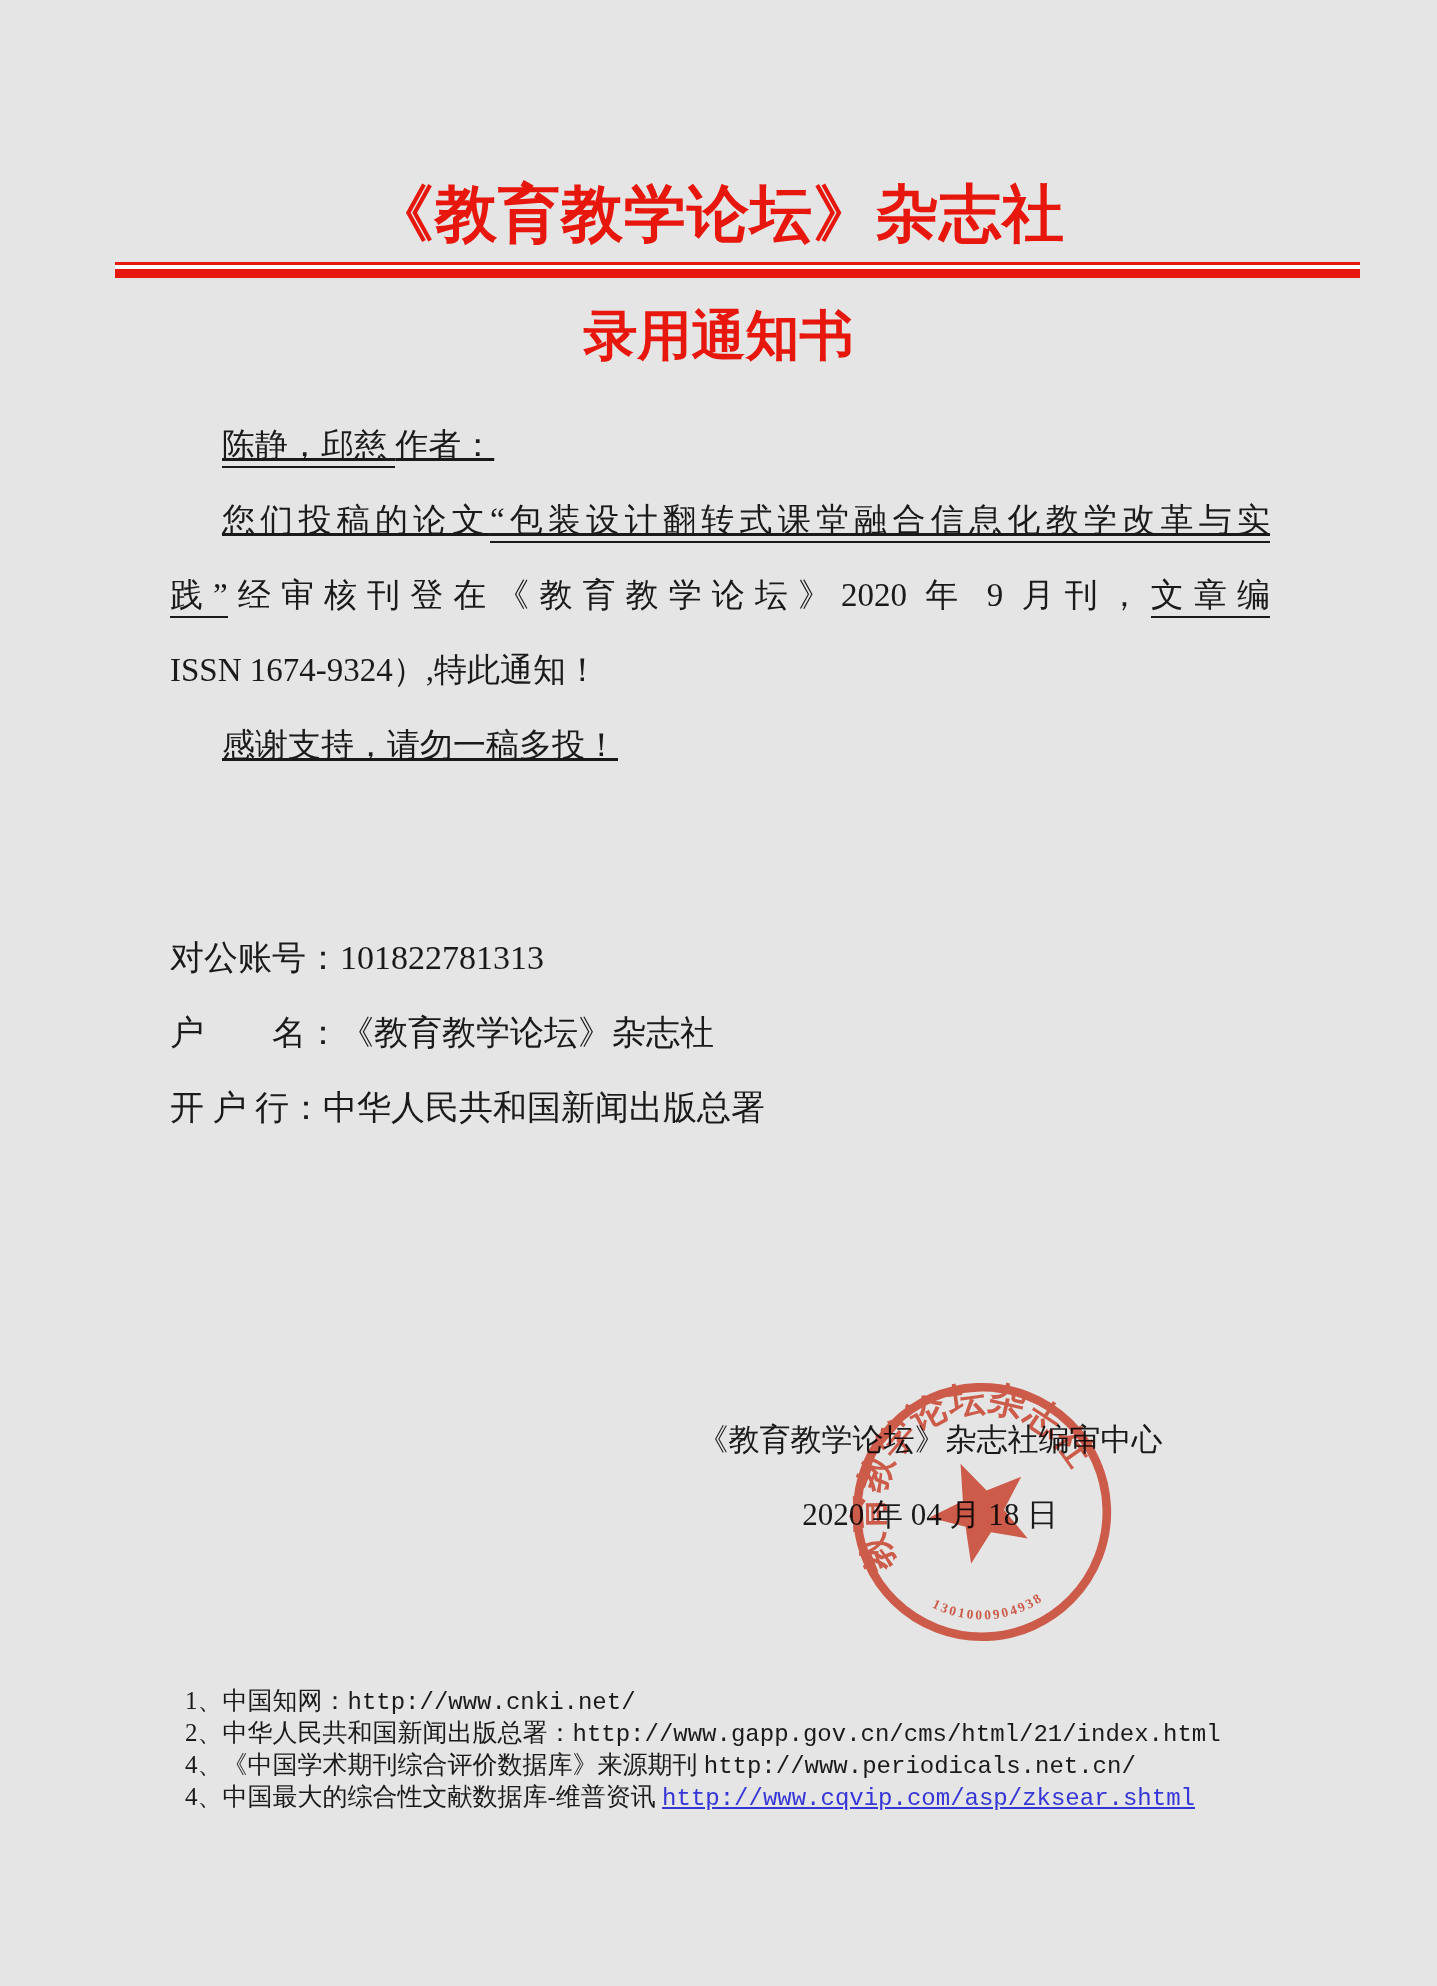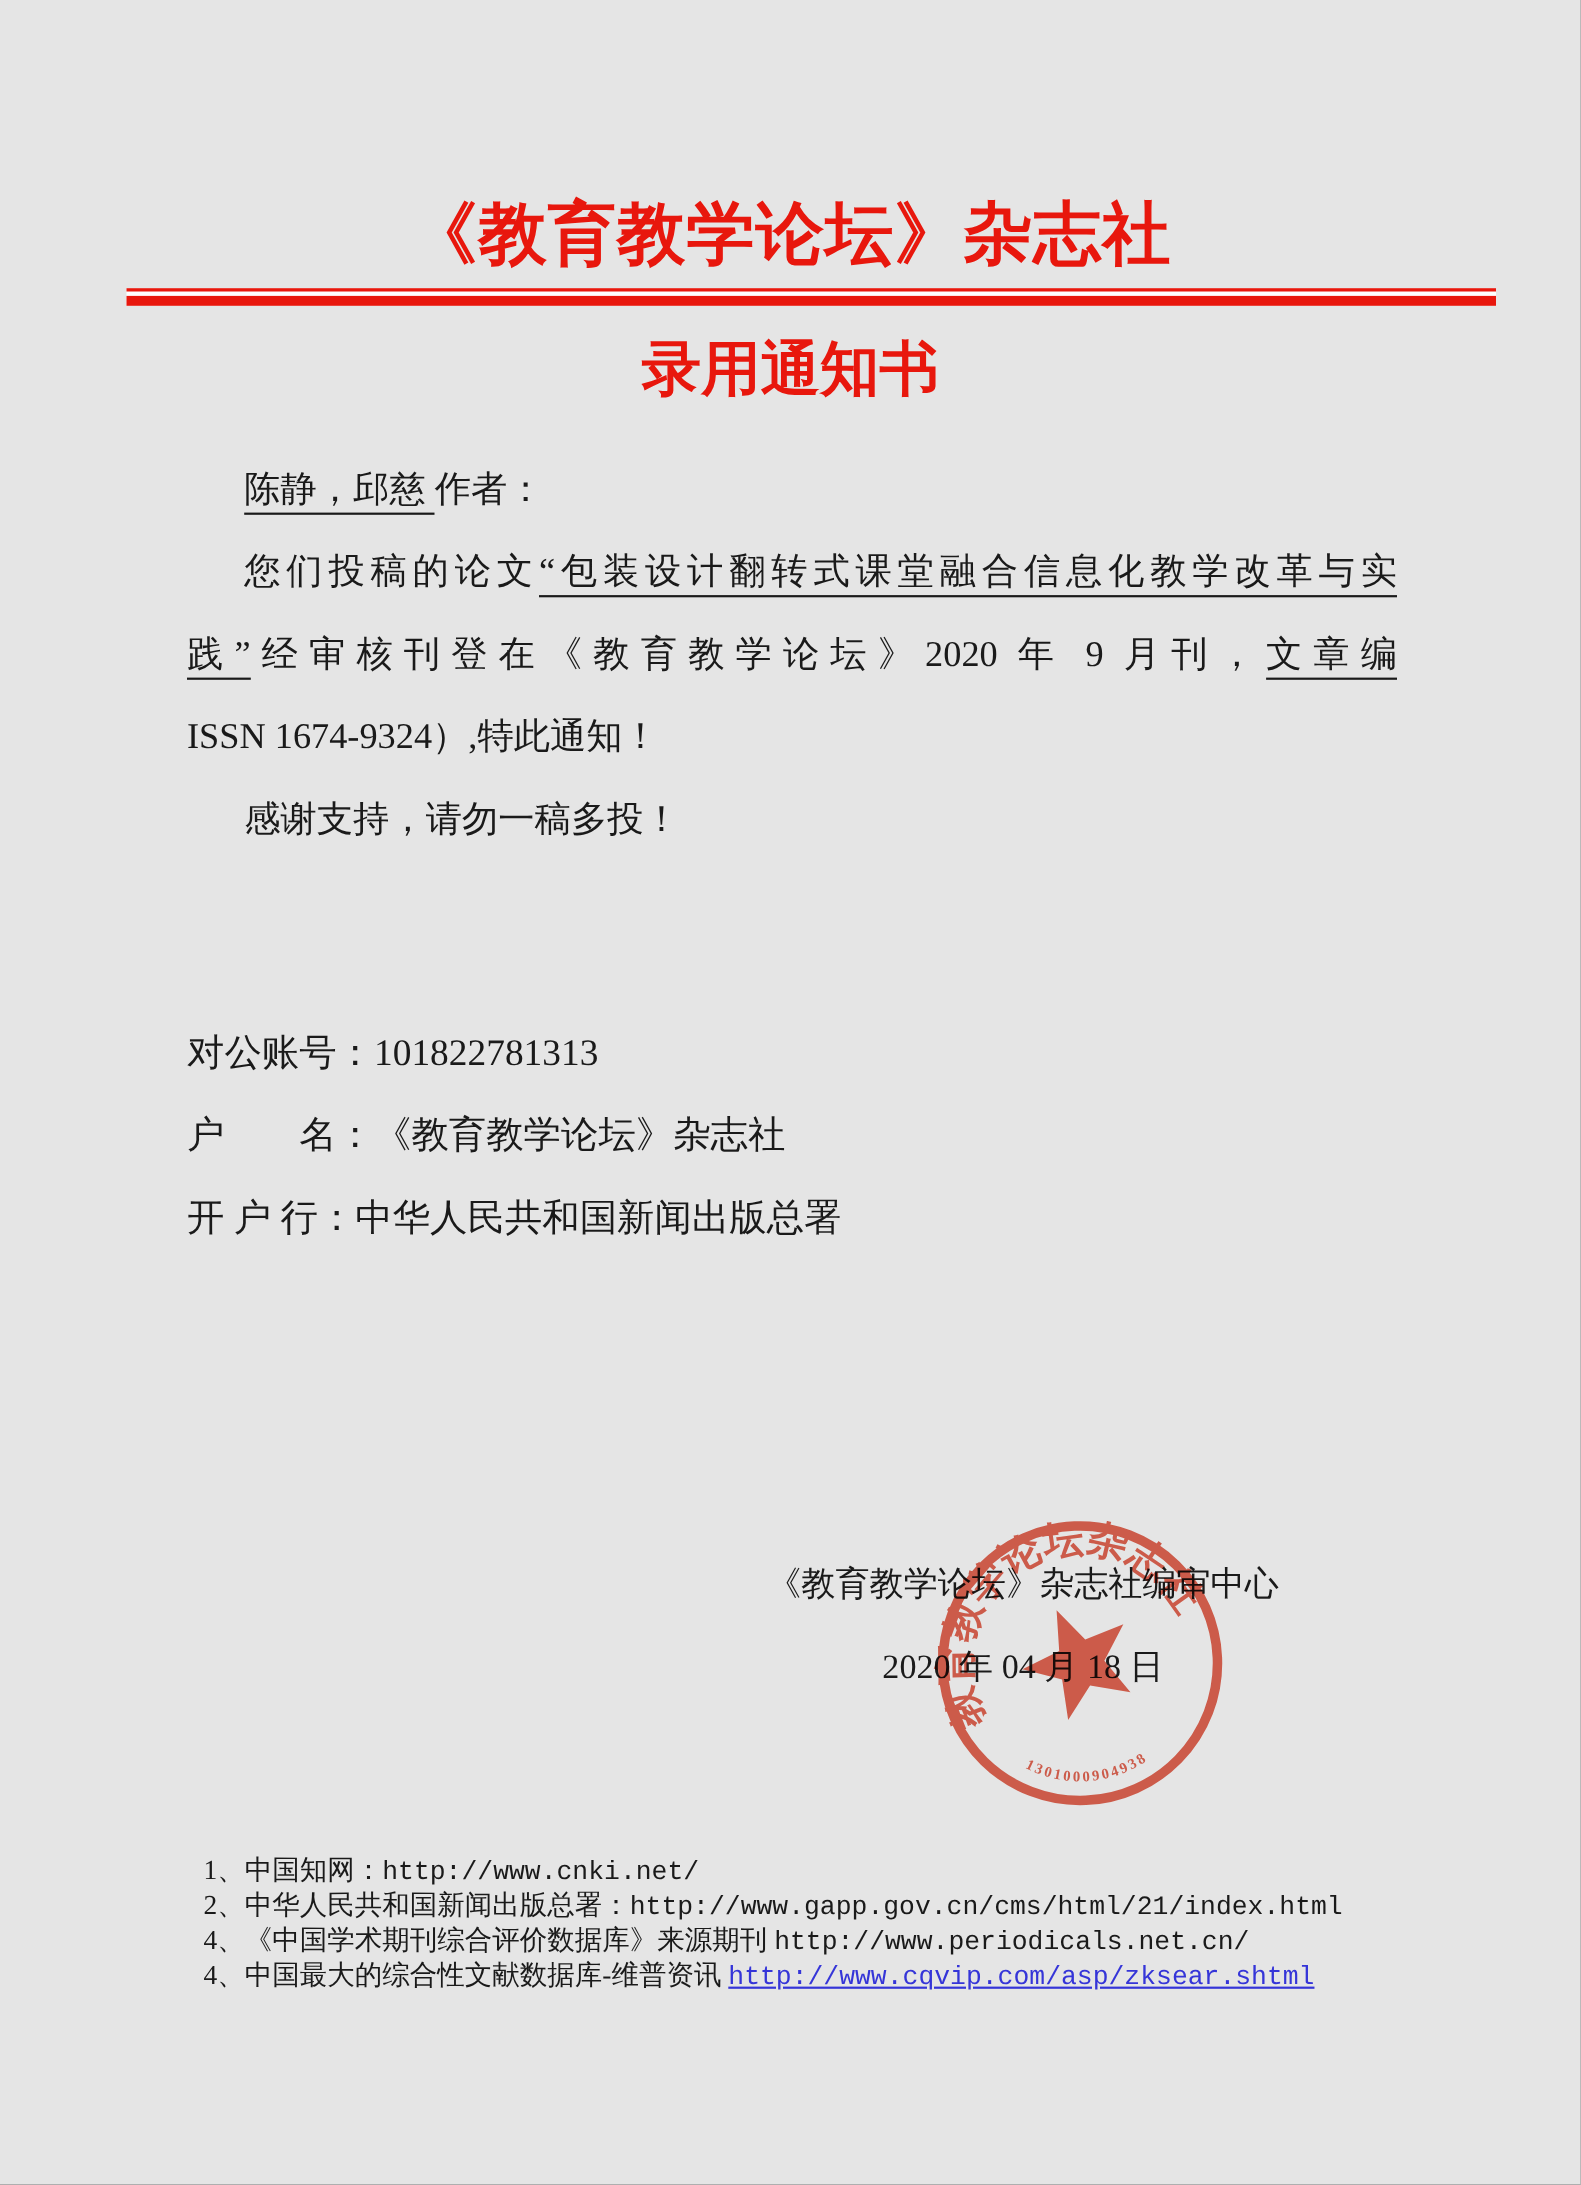--- a/index.html
+++ b/index.html
@@ -36,21 +36,21 @@
   }
   
   .letter-body{
     position:absolute;top:408px;left:170px;width:1100px;
     font-size:33px;
   }
   .bline{
     line-height:75px;height:75px;
     white-space:pre-wrap;
   }
-  .bline.indent{text-indent:52px;}
+  .bline.indent{text-indent:52px;text-decoration:underline;}
   .bline.just{text-align:justify;text-align-last:justify;}
   .u{border-bottom:2px solid #1a1a1a;padding-bottom:3px;}
   
   .account{
     position:absolute;top:920px;left:170px;width:1100px;
     font-size:34px;
   }
   .acct-row{line-height:75px;height:75px;white-space:pre-wrap;}
   
   .sig-block{

